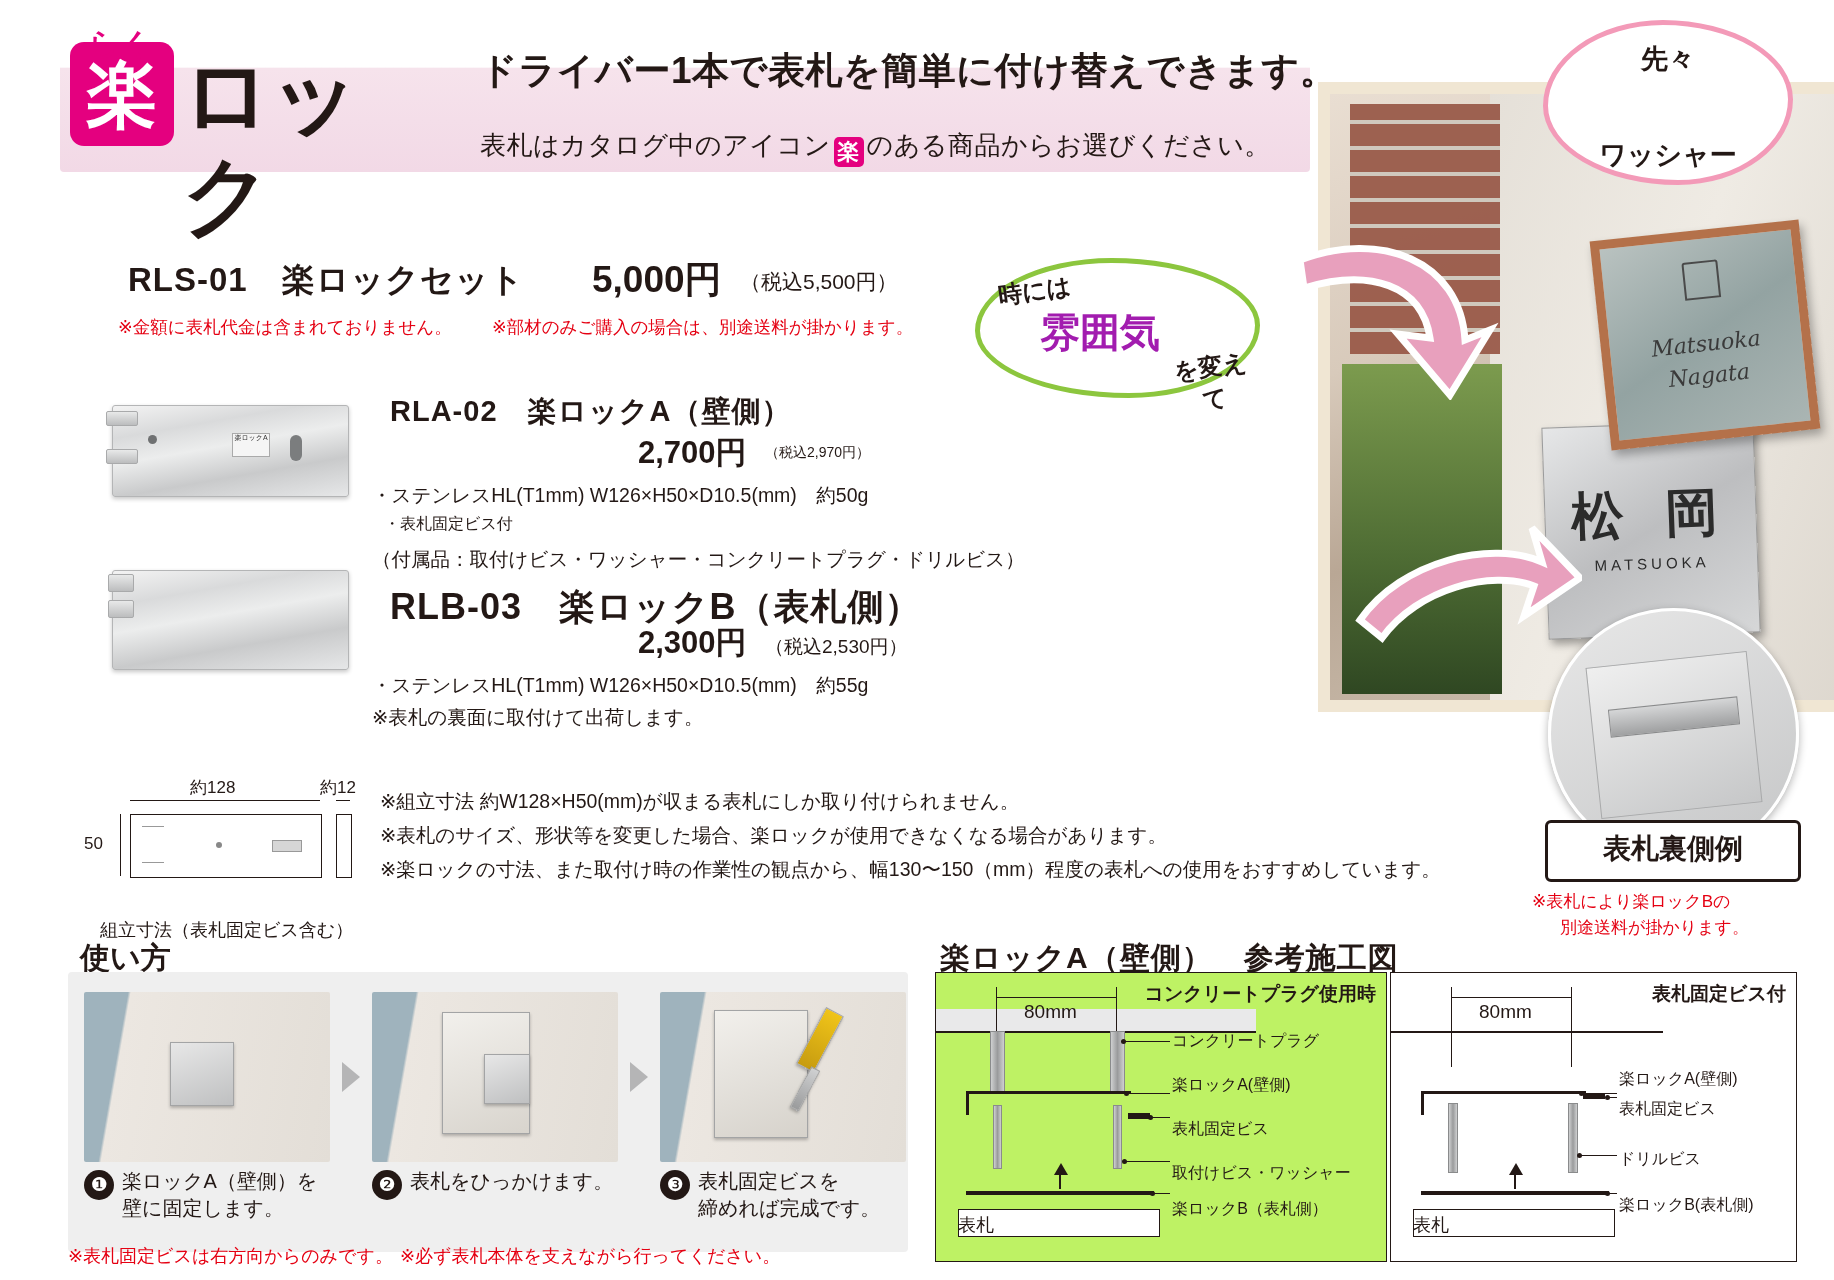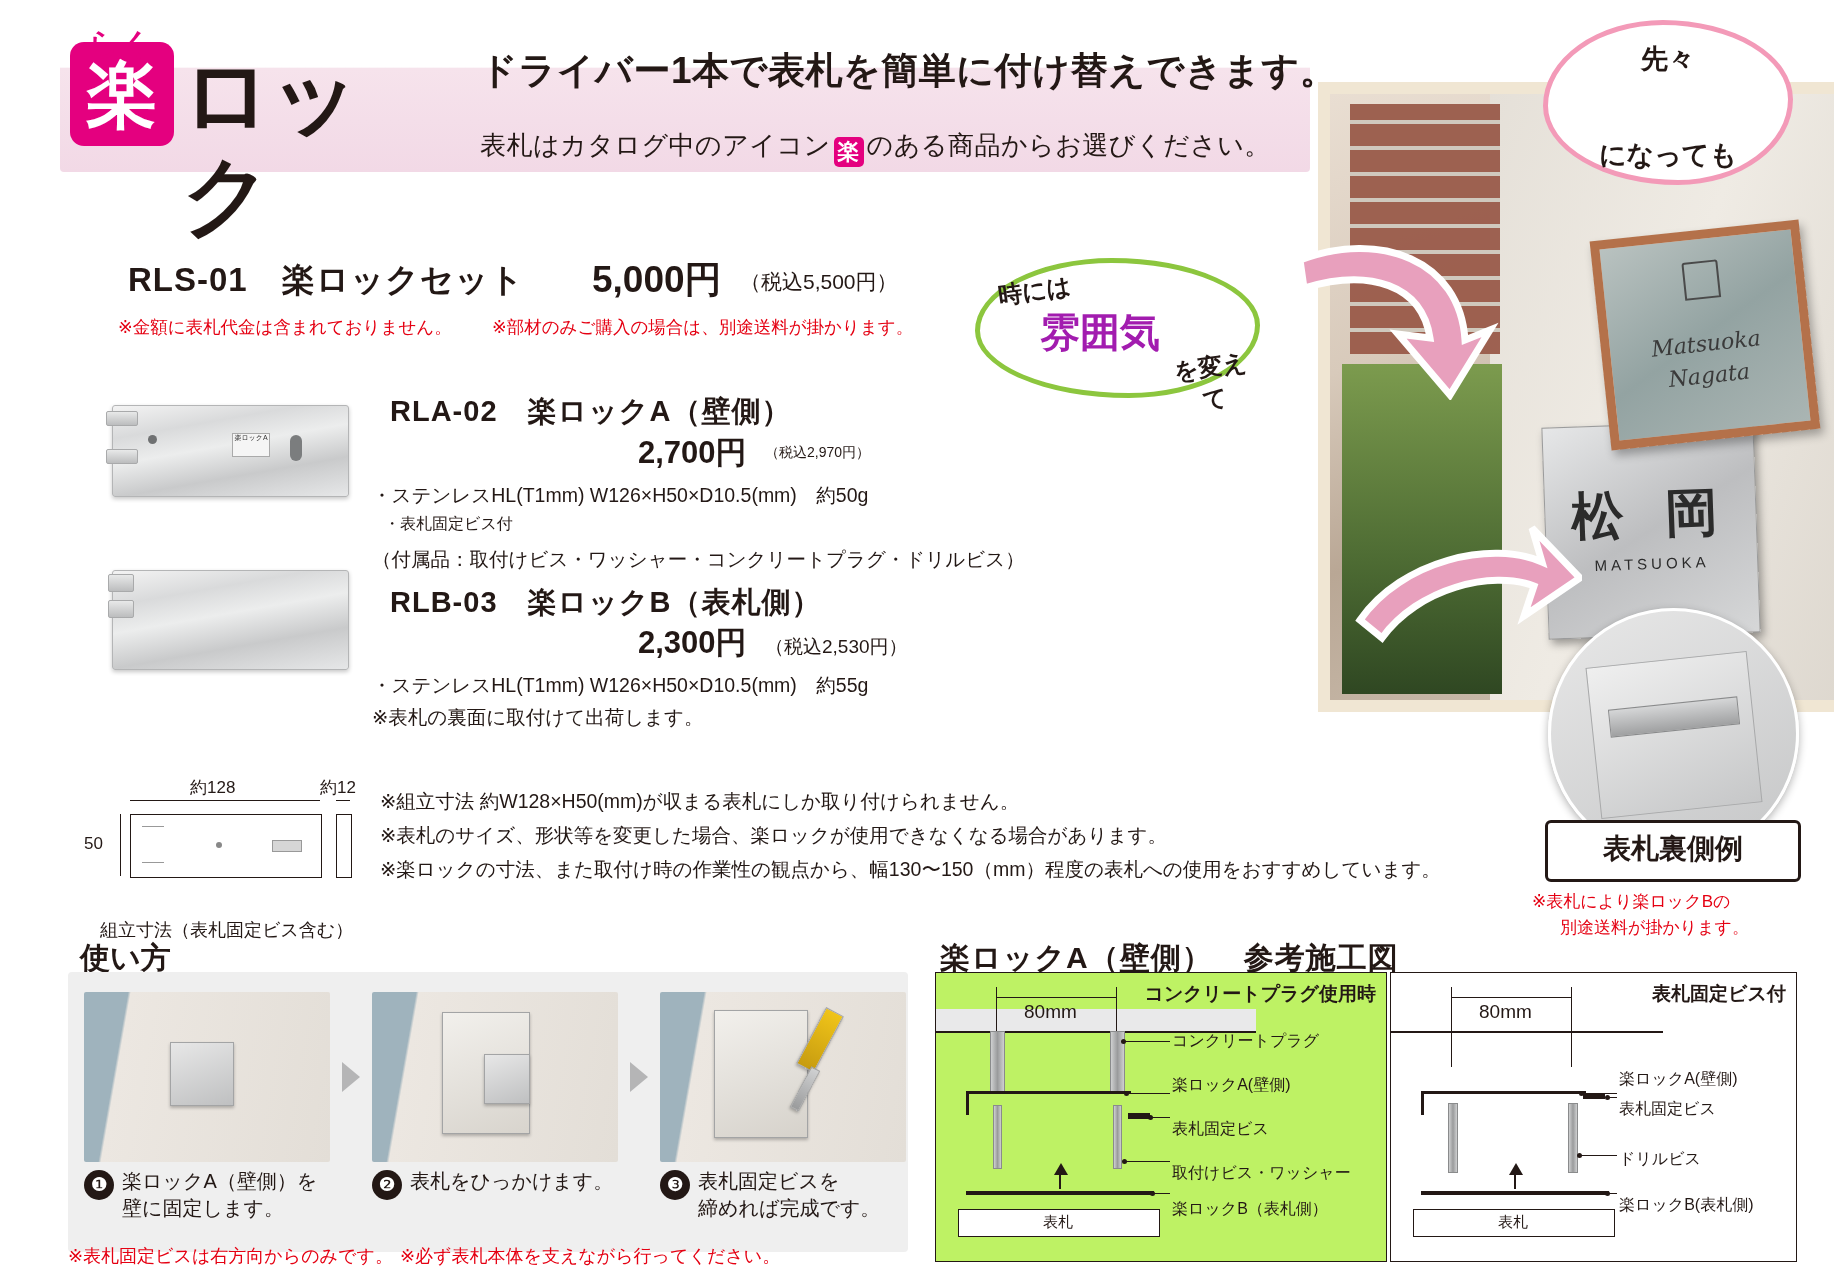--- a/index.html
+++ b/index.html
@@ -74,21 +74,21 @@
     font-size:7px;text-align:center;color:#333;line-height:1.2;
   }
 
   #rla-code{left:390px;top:392px;font-size:29px;font-weight:bold;letter-spacing:1px;}
   #rla-price{left:638px;top:432px;font-size:31px;font-weight:bold;}
   #rla-price-tax{left:765px;top:444px;font-size:14px;}
   #rla-spec1{left:372px;top:482px;font-size:19.5px;}
   #rla-spec2{left:372px;top:514px;font-size:16px;margin-left:12px;}
   #rla-spec3{left:372px;top:546px;font-size:19.5px;}
 
-  #rlb-code{left:390px;top:583px;font-size:29px;font-weight:bold;letter-spacing:1px;}
+  #rlb-code{left:390px;top:583px;font-size:36px;font-weight:bold;letter-spacing:1px;}
   #rlb-price{left:638px;top:622px;font-size:31px;font-weight:bold;}
   #rlb-price-tax{left:765px;top:634px;font-size:19px;}
   #rlb-spec1{left:372px;top:672px;font-size:19.5px;}
   #rlb-spec2{left:372px;top:704px;font-size:19.5px;}
 
   
   #dim-box{left:120px;top:770px;width:250px;height:130px;}
   .dim-rect{position:absolute;border:1px solid #231815;}
   .dim-line{position:absolute;background:#231815;}
   .dim-text{position:absolute;font-size:17px;}
@@ -232,21 +232,21 @@
   .cd-line{position:absolute;background:#231815;}
   .cd-wallband{position:absolute;background:#e9e9ea;}
   .cd-screw{
     position:absolute;background:linear-gradient(90deg,#cfd0d1,#9a9b9c 50%,#cfd0d1);
     border:1px solid #8a8b8c;
   }
   .cd-label{position:absolute;font-size:16px;}
   .cd-plate{position:absolute;background:#fff;border:1.5px solid #231815;}
   .cd-dimtext{position:absolute;font-size:19px;}
   .cd-dot{position:absolute;width:5px;height:5px;border-radius:50%;background:#231815;}
-  .cd-hyosatsu{position:absolute;font-size:15px;text-align:center;}
+  .cd-hyosatsu{position:absolute;font-size:18px;}
   .up-arrow{
     position:absolute;width:0;height:0;
     border-left:7px solid transparent;border-right:7px solid transparent;border-bottom:12px solid #231815;
   }
 </style>
 </head>
 <body>
 
 <div class="abs" id="header-band"></div>
 
@@ -376,21 +376,21 @@
 </div>
 
 <div class="bubble abs" id="bubble-toki">
   <div class="l1">時には</div>
   <div class="l2">雰囲気</div>
   <div class="l3">を変えて</div>
 </div>
 
 <div class="bubble abs" id="bubble-saki">
   <div class="l1">先々</div>
-  <div class="l3">になっても</div>
+  <div class="l3">ワッシャー</div>
 </div>
 
 <svg class="pink-arrow" style="left:1290px;top:230px;width:220px;height:170px;" viewBox="0 0 220 170">
   <path d="M10,30 C90,0 170,30 175,110 L200,100 L160,165 L108,104 L140,108 C132,55 80,38 14,58 Z" fill="#e8a0bd" stroke="#ffffff" stroke-width="7"></path>
 </svg>
 <svg class="pink-arrow" style="left:1352px;top:470px;width:230px;height:180px;" viewBox="0 0 230 180">
   <path d="M8,150 C50,90 140,70 190,92 L180,58 L228,108 L172,146 L182,116 C140,100 66,118 30,168 Z" fill="#e8a0bd" stroke="#ffffff" stroke-width="7"></path>
 </svg>
 
 <div class="abs" id="back-circle">

